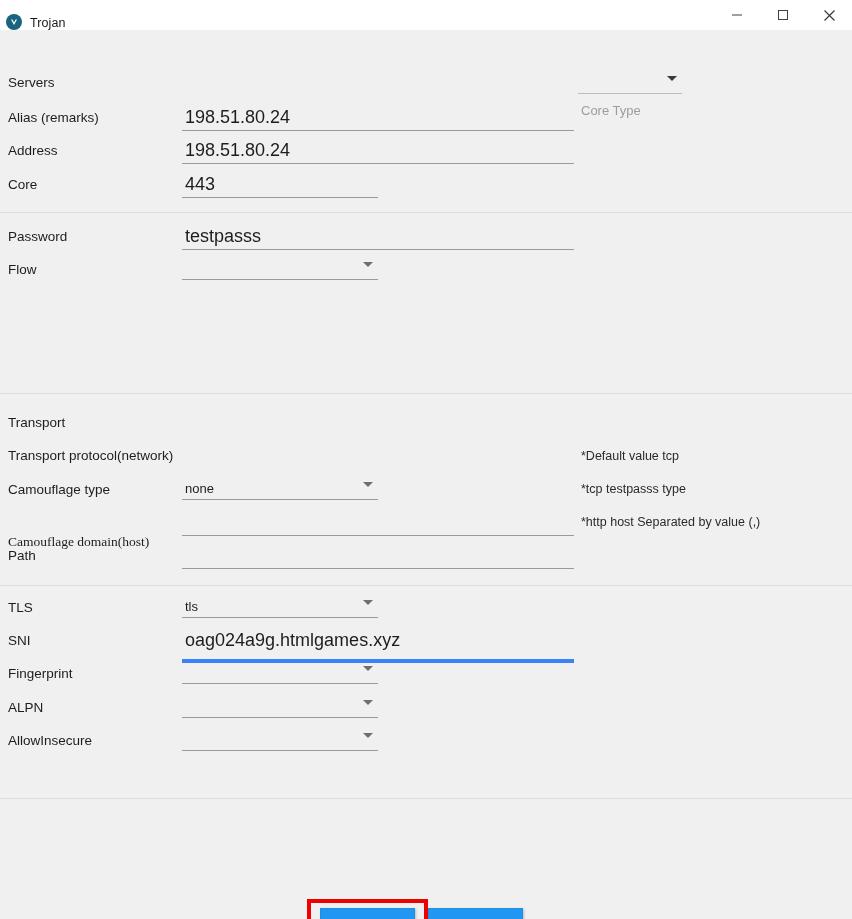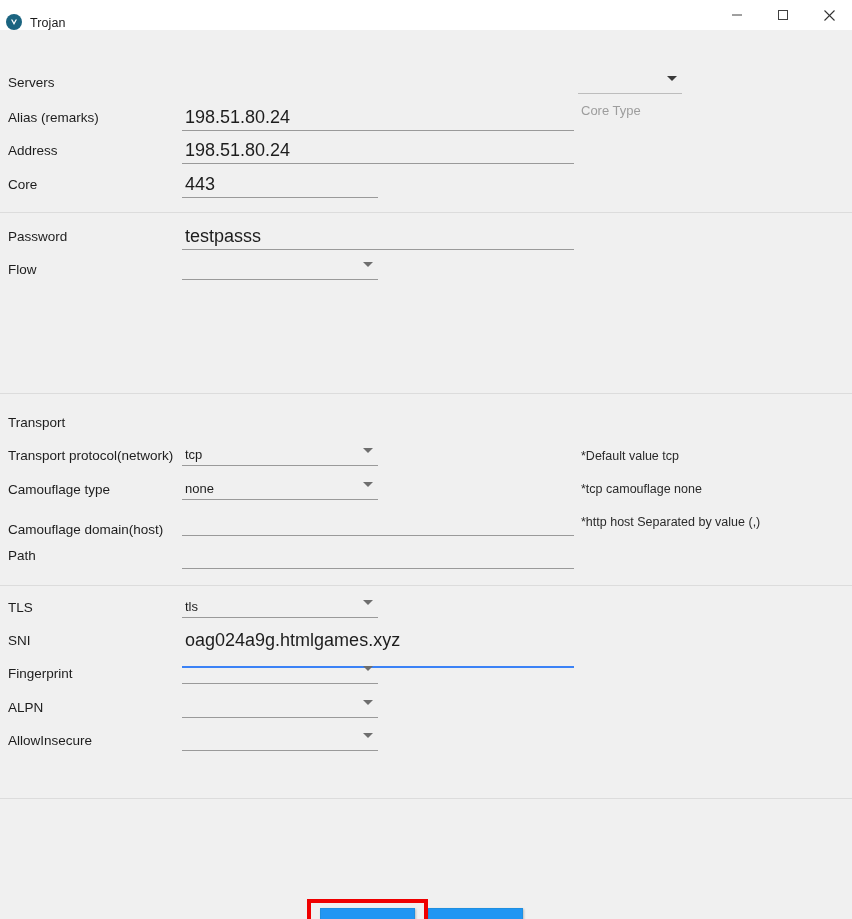--- a/index.html
+++ b/index.html
@@ -99,22 +99,22 @@
     font-size: 18px;
     color: #1d1d1d;
     padding: 0 0 3px 3px;
     border-bottom: 1px solid #9a9a9a;
     height: 19px;
     box-sizing: content-box;
   }
   .field.long  { left: 182px; width: 389px; }
   .field.mid   { left: 182px; width: 193px; }
   .field.focused {
-    border-bottom: 2px solid #3b82f6;
-    padding-bottom: 16px;
+    border-bottom: 4px solid #3b82f6;
+    padding-bottom: 9px;
   }
 
   
   .combo {
     position: absolute;
     left: 182px;
     width: 196px;
     height: 20px;
     border-bottom: 1px solid #9a9a9a;
     box-sizing: border-box;
@@ -245,34 +245,30 @@
   <div class="combo" style="top:230px;">
     <span class="combo-value"></span>
     <span class="caret"><span class="caret-glyph"></span></span>
   </div>
 
   <div class="divider" style="top:363px;"></div>
 
   <div class="section-title" style="left:8px; top:385px;">Transport</div>
 
   <div class="row-label" style="top:418px;">Transport protocol(network)</div>
-  <div class="combo" style="top:416px;">
-    <span class="combo-value">tcp</span>
-    <span class="caret"><span class="caret-glyph"></span></span>
-  </div>
   <div class="hint" style="top:419px;text-align:right;">*Default value tcp</div>
 
   <div class="row-label" style="top:452px;">Camouflage type</div>
   <div class="combo" style="top:450px;">
     <span class="combo-value">none</span>
     <span class="caret"><span class="caret-glyph"></span></span>
   </div>
-  <div class="hint" style="top:452px;">*tcp camouflage none</div>
-
-  <div class="row-label" style="top:492px;">Camouflage domain(host)</div>
+  <div class="hint" style="top:452px;">*tcp testpasss type</div>
+
+  <div class="row-label" style="top:504px;font-family:Liberation Serif, serif;">Camouflage domain(host)</div>
   <input class="field long" style="top: 483px;" type="text" value="">
   <div class="hint" style="top:485px;">*http host Separated by value (,)</div>
 
   <div class="row-label" style="top:518px;">Path</div>
   <input class="field long" style="top: 516px;" type="text" value="">
 
   <div class="divider" style="top:555px;"></div>
 
   <div class="row-label" style="top:570px;">TLS</div>
   <div class="combo" style="top:568px;">

